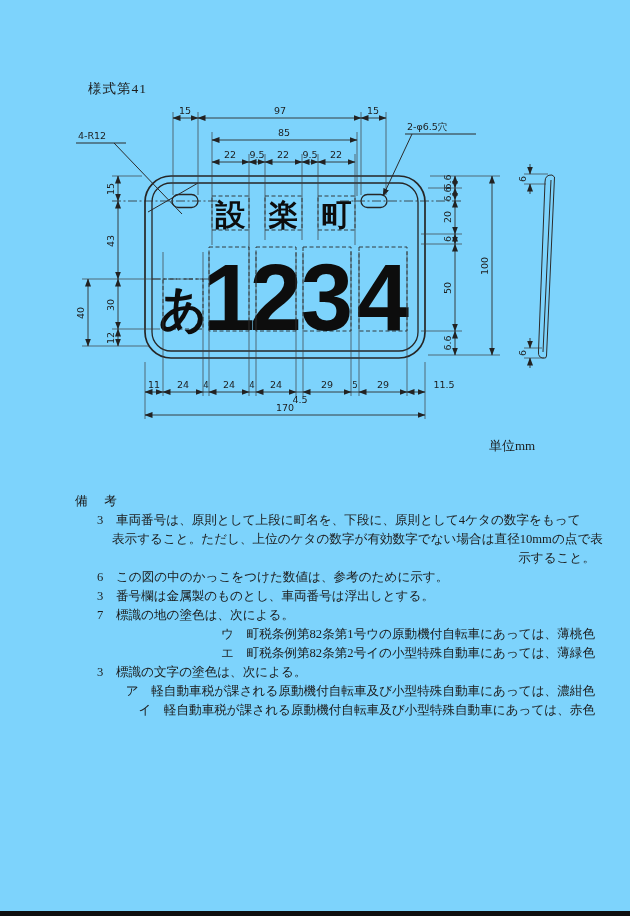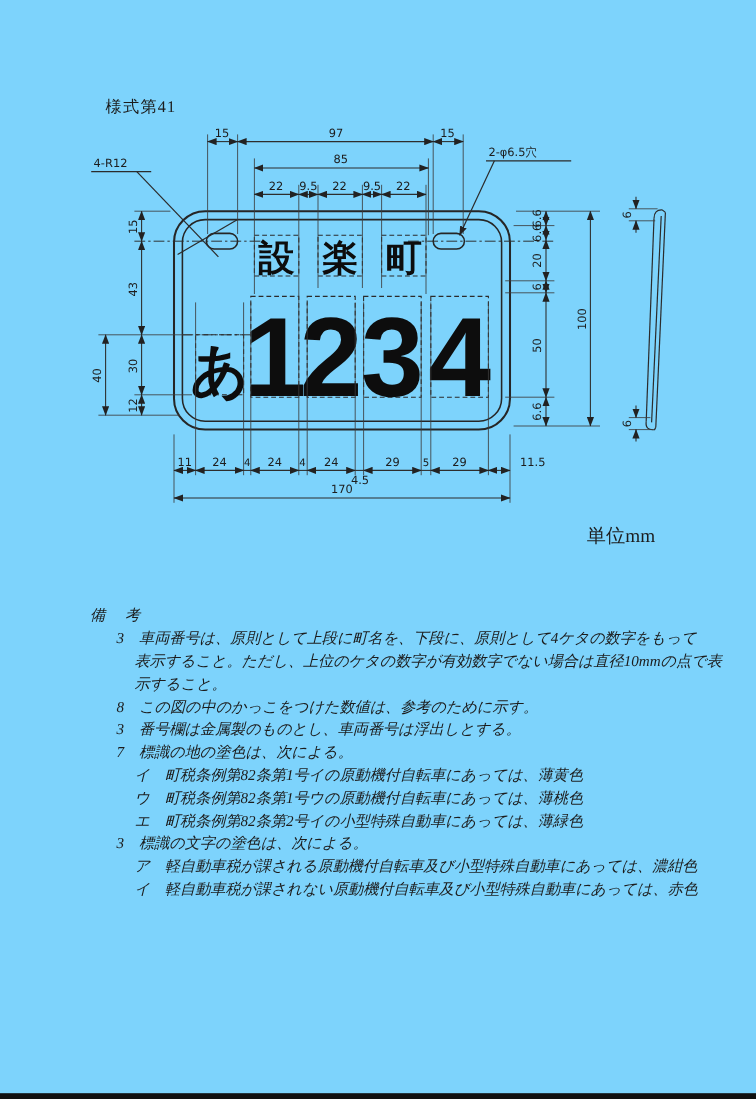--- a/index.html
+++ b/index.html
@@ -2,36 +2,36 @@
 <html><head>
 <meta charset="utf-8">
 <style>
   html,body{margin:0;padding:0;background:#888;}
   .page{
     position:relative;width:630px;height:916px;margin:0 auto;
     background:#7dd3fc;overflow:hidden;
     font-family:"Liberation Serif","DejaVu Serif",serif;color:#1c1c1c;
   }
   .doc-title{position:absolute;left:88px;top:80px;font-size:13.5px;letter-spacing:1px;}
-  .unit-label{position:absolute;left:489px;top:437px;font-size:16px;}
+  .unit-label{position:absolute;left:489px;top:437px;font-size:13px;}
   .drawing-svg{position:absolute;left:0;top:0;}
   .ln  {stroke:#2b2b2b;stroke-width:1;fill:none;}
   .ln2 {stroke:#262626;stroke-width:1.7;fill:none;}
   .ln3 {stroke:#262626;stroke-width:1.3;fill:none;}
   .ext {stroke:#3c3c3c;stroke-width:0.7;fill:none;}
   .dim {stroke:#2d2d2d;stroke-width:0.9;fill:none;}
   .dsh {stroke:#2b2b2b;stroke-width:0.9;stroke-dasharray:4 2.5;fill:none;}
   .cdot{stroke:#2b2b2b;stroke-width:0.8;stroke-dasharray:9 2.5 2 2.5;fill:none;}
   .dimtxt{font-family:"DejaVu Sans","Liberation Sans",sans-serif;font-size:9.5px;fill:#1d1d1d;}
   .small {font-size:8.5px;}
   .glyph{font-family:"Liberation Sans","DejaVu Sans",sans-serif;font-weight:bold;fill:#0d0d0d;}
-  .remarks{position:absolute;left:75px;top:504px;width:520px;font-size:12.6px;line-height:19px;white-space:nowrap;font-style:italic;}
+  .remarks{position:absolute;left:75px;top:492px;width:520px;font-size:12.6px;line-height:19px;white-space:nowrap;}
   .r-head{letter-spacing:2px;}
   .lvl1{padding-left:22px;}
-  .lvl2{padding-left:37px;}
+  .lvl2{padding-left:37px;text-align:right;}
   .page-bottom-edge{position:absolute;left:0;bottom:0;width:630px;height:5px;background:#101010;}
 </style>
 </head>
 <body>
 
 <div class="page">
 
   <div class="doc-title">様式第41</div>
 
   <svg class="drawing-svg" width="630" height="470" viewBox="0 0 630 470" xmlns="http://www.w3.org/2000/svg">
@@ -215,25 +215,24 @@
     </g>
   </svg>
 
   <div class="unit-label">単位mm</div>
 
   <div class="remarks">
     <div class="r-head">備　考</div>
     <div class="r-line lvl1">3　車両番号は、原則として上段に町名を、下段に、原則として4ケタの数字をもって</div>
     <div class="r-line lvl2">表示すること。ただし、上位のケタの数字が有効数字でない場合は直径10mmの点で表</div>
     <div class="r-line lvl2">示すること。</div>
-    <div class="r-line lvl1">8　この図の中のかっこをつけた数値は、参考のために示す。</div>
+    <div class="r-line lvl1">6　この図の中のかっこをつけた数値は、参考のために示す。</div>
     <div class="r-line lvl1">3　番号欄は金属製のものとし、車両番号は浮出しとする。</div>
     <div class="r-line lvl1">7　標識の地の塗色は、次による。</div>
-    <div class="r-line lvl2">イ　町税条例第82条第1号イの原動機付自転車にあっては、薄黄色</div>
     <div class="r-line lvl2">ウ　町税条例第82条第1号ウの原動機付自転車にあっては、薄桃色</div>
     <div class="r-line lvl2">エ　町税条例第82条第2号イの小型特殊自動車にあっては、薄緑色</div>
     <div class="r-line lvl1">3　標識の文字の塗色は、次による。</div>
     <div class="r-line lvl2">ア　軽自動車税が課される原動機付自転車及び小型特殊自動車にあっては、濃紺色</div>
-    <div class="r-line lvl2">イ　軽自動車税が課されない原動機付自転車及び小型特殊自動車にあっては、赤色</div>
+    <div class="r-line lvl2">イ　軽自動車税が課される原動機付自転車及び小型特殊自動車にあっては、赤色</div>
   </div>
 
   <div class="page-bottom-edge"></div>
 </div>
 
 </body></html>

